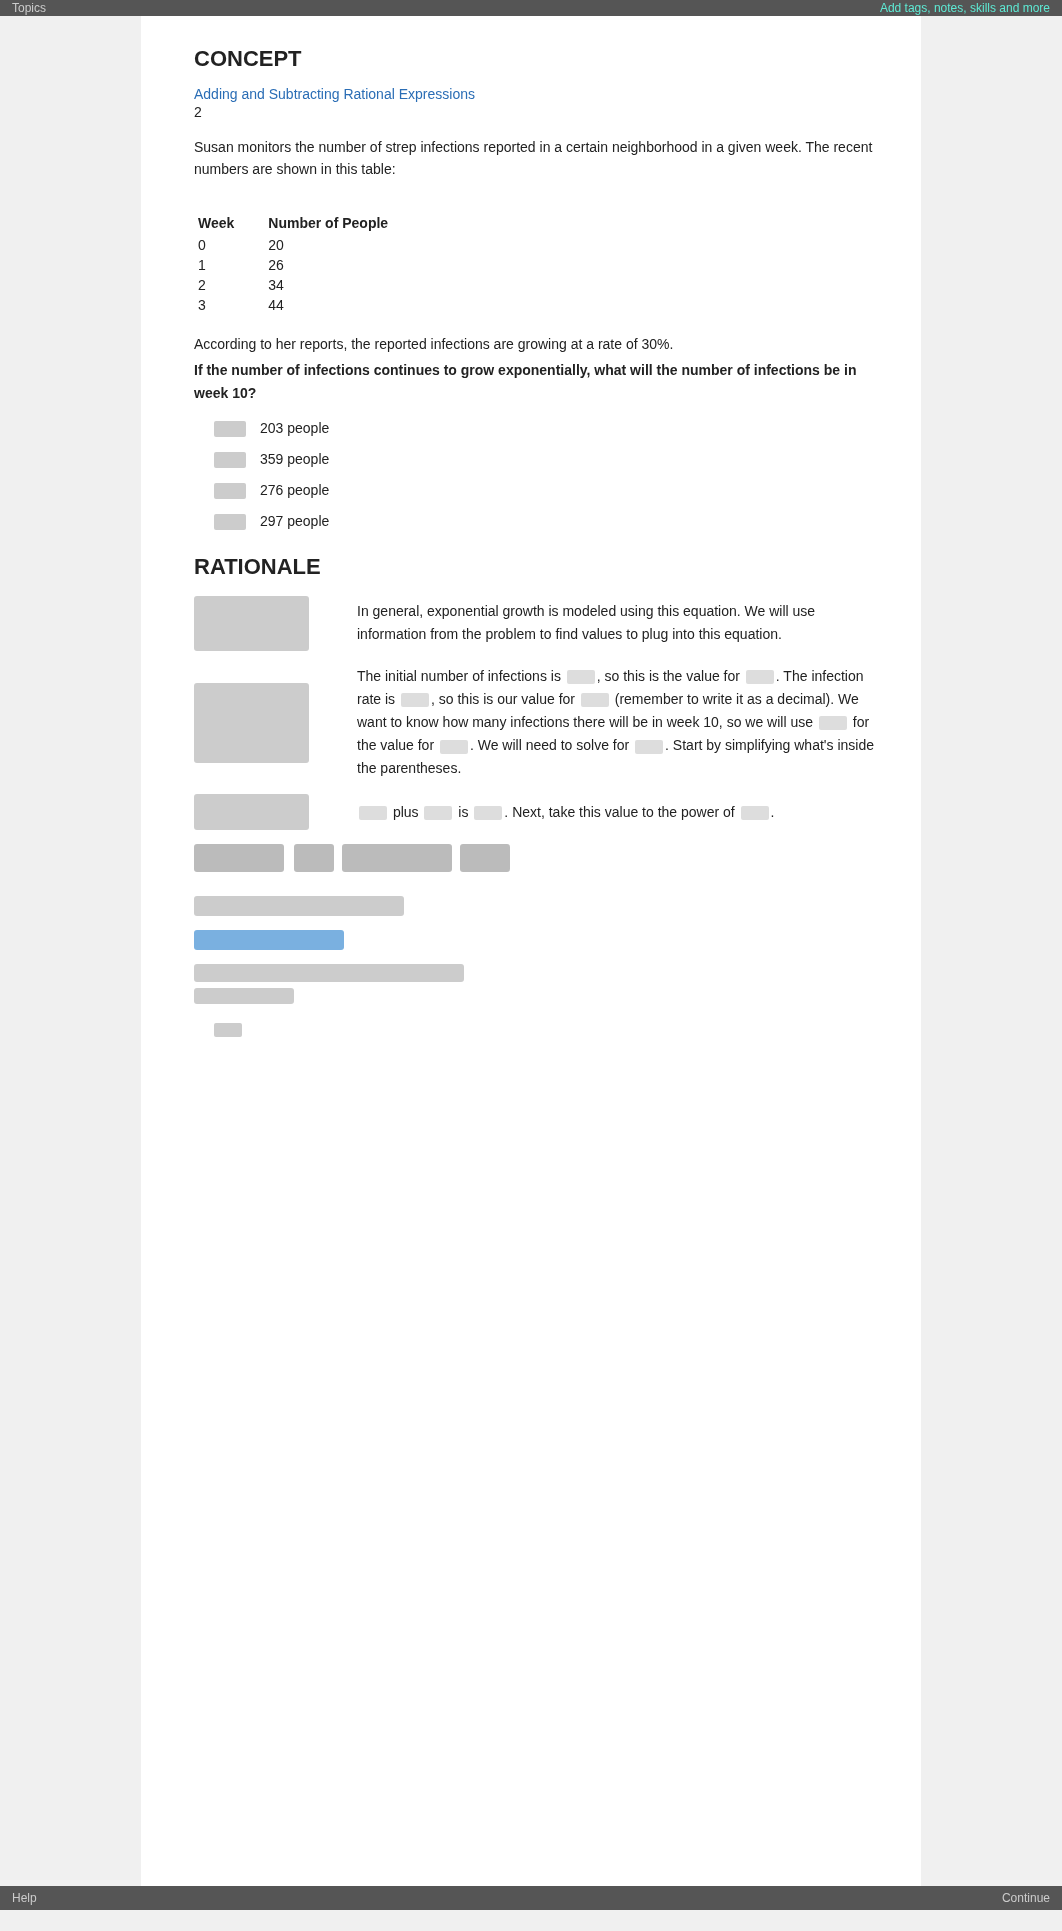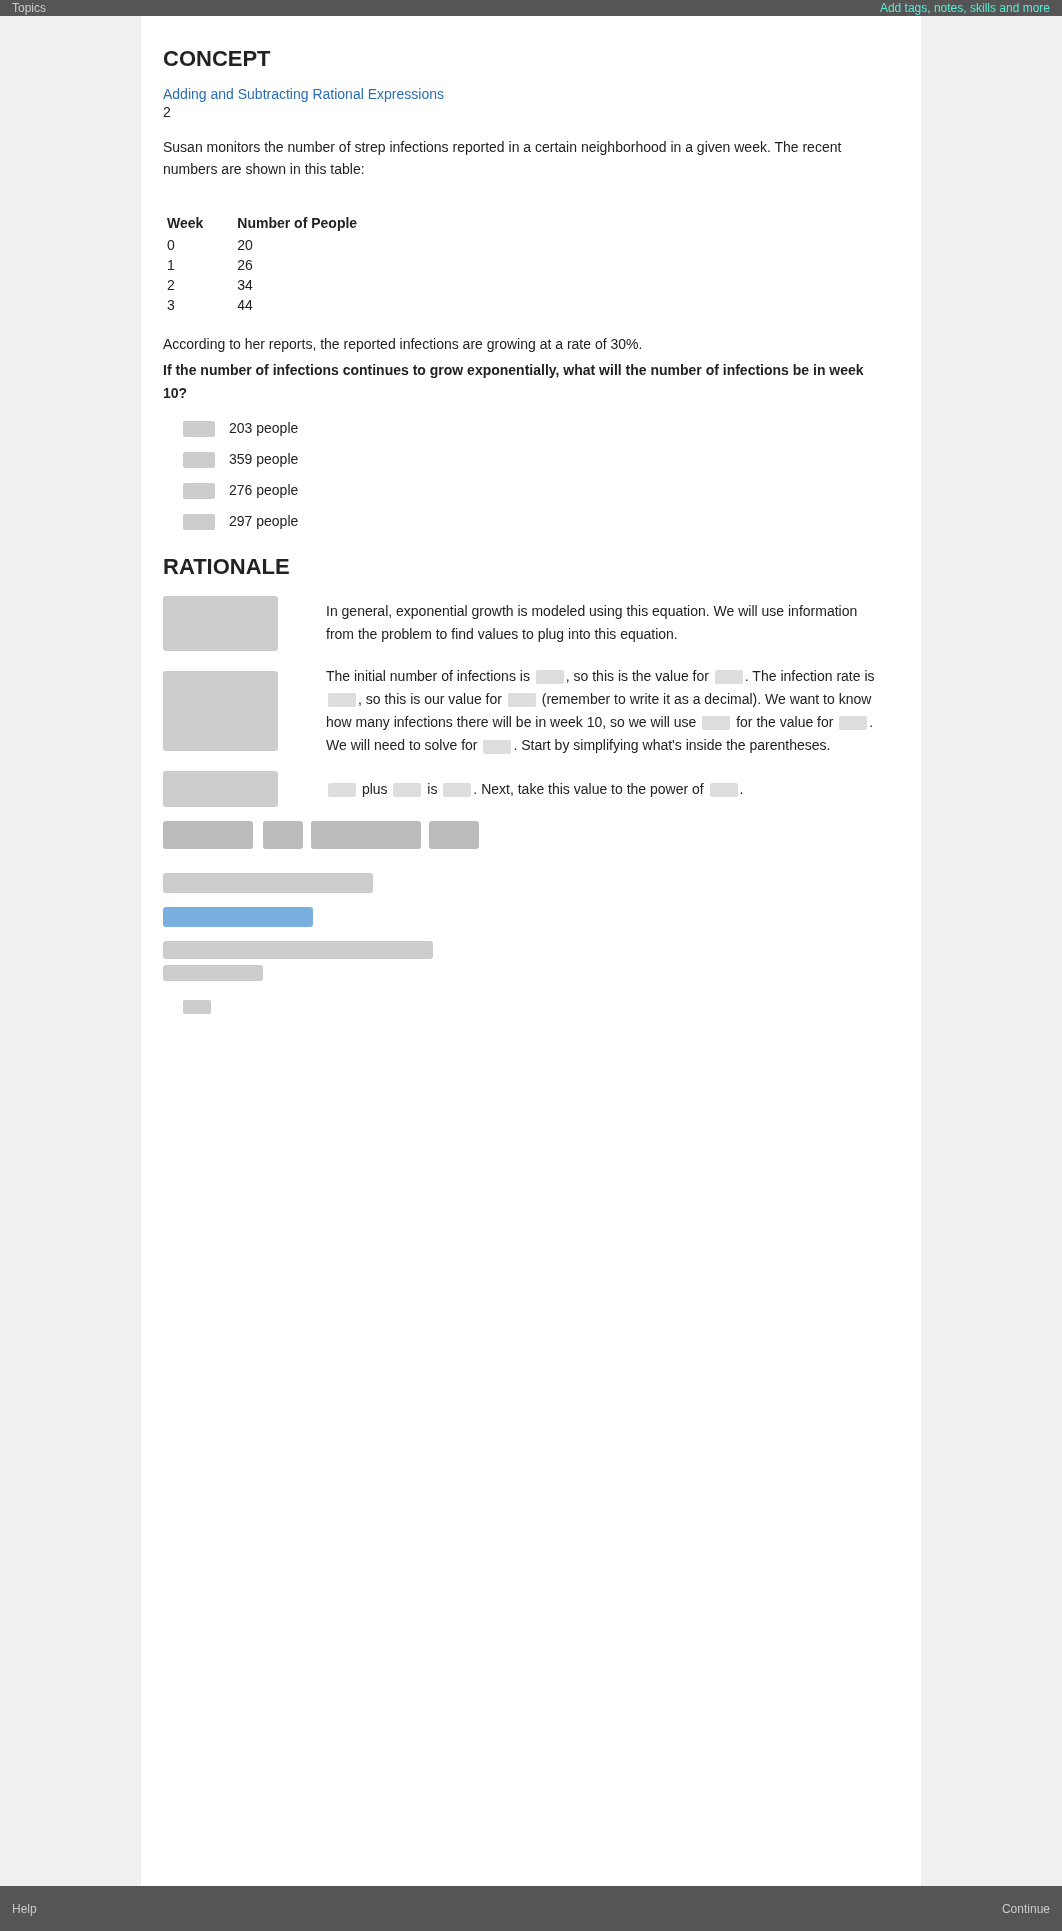--- a/index.html
+++ b/index.html
@@ -27,21 +27,21 @@
 
     .top-bar-right {
       color: #5eead4;
       font-size: 12px;
     }
 
     .page-container {
       background: #fff;
       max-width: 780px;
       margin: 0 auto;
-      padding: 30px 40px 60px 22px;
+      padding: 30px 40px 60px 53px;
       min-height: 1870px;
       position: relative;
     }
 
     .concept-heading {
       font-size: 22px;
       font-weight: bold;
       margin-bottom: 14px;
     }
 
@@ -189,21 +189,21 @@
 
     .small-radio-row {
       display: flex;
       align-items: center;
       margin-bottom: 10px;
       padding-left: 20px;
     }
 
     .bottom-nav-bar {
       background: #555;
-      height: 46px;
+      height: 24px;
       display: flex;
       align-items: center;
       justify-content: space-between;
       padding: 0 12px;
       position: relative;
     }
 
     .bottom-nav-left {
       color: #ccc;
       font-size: 12px;

